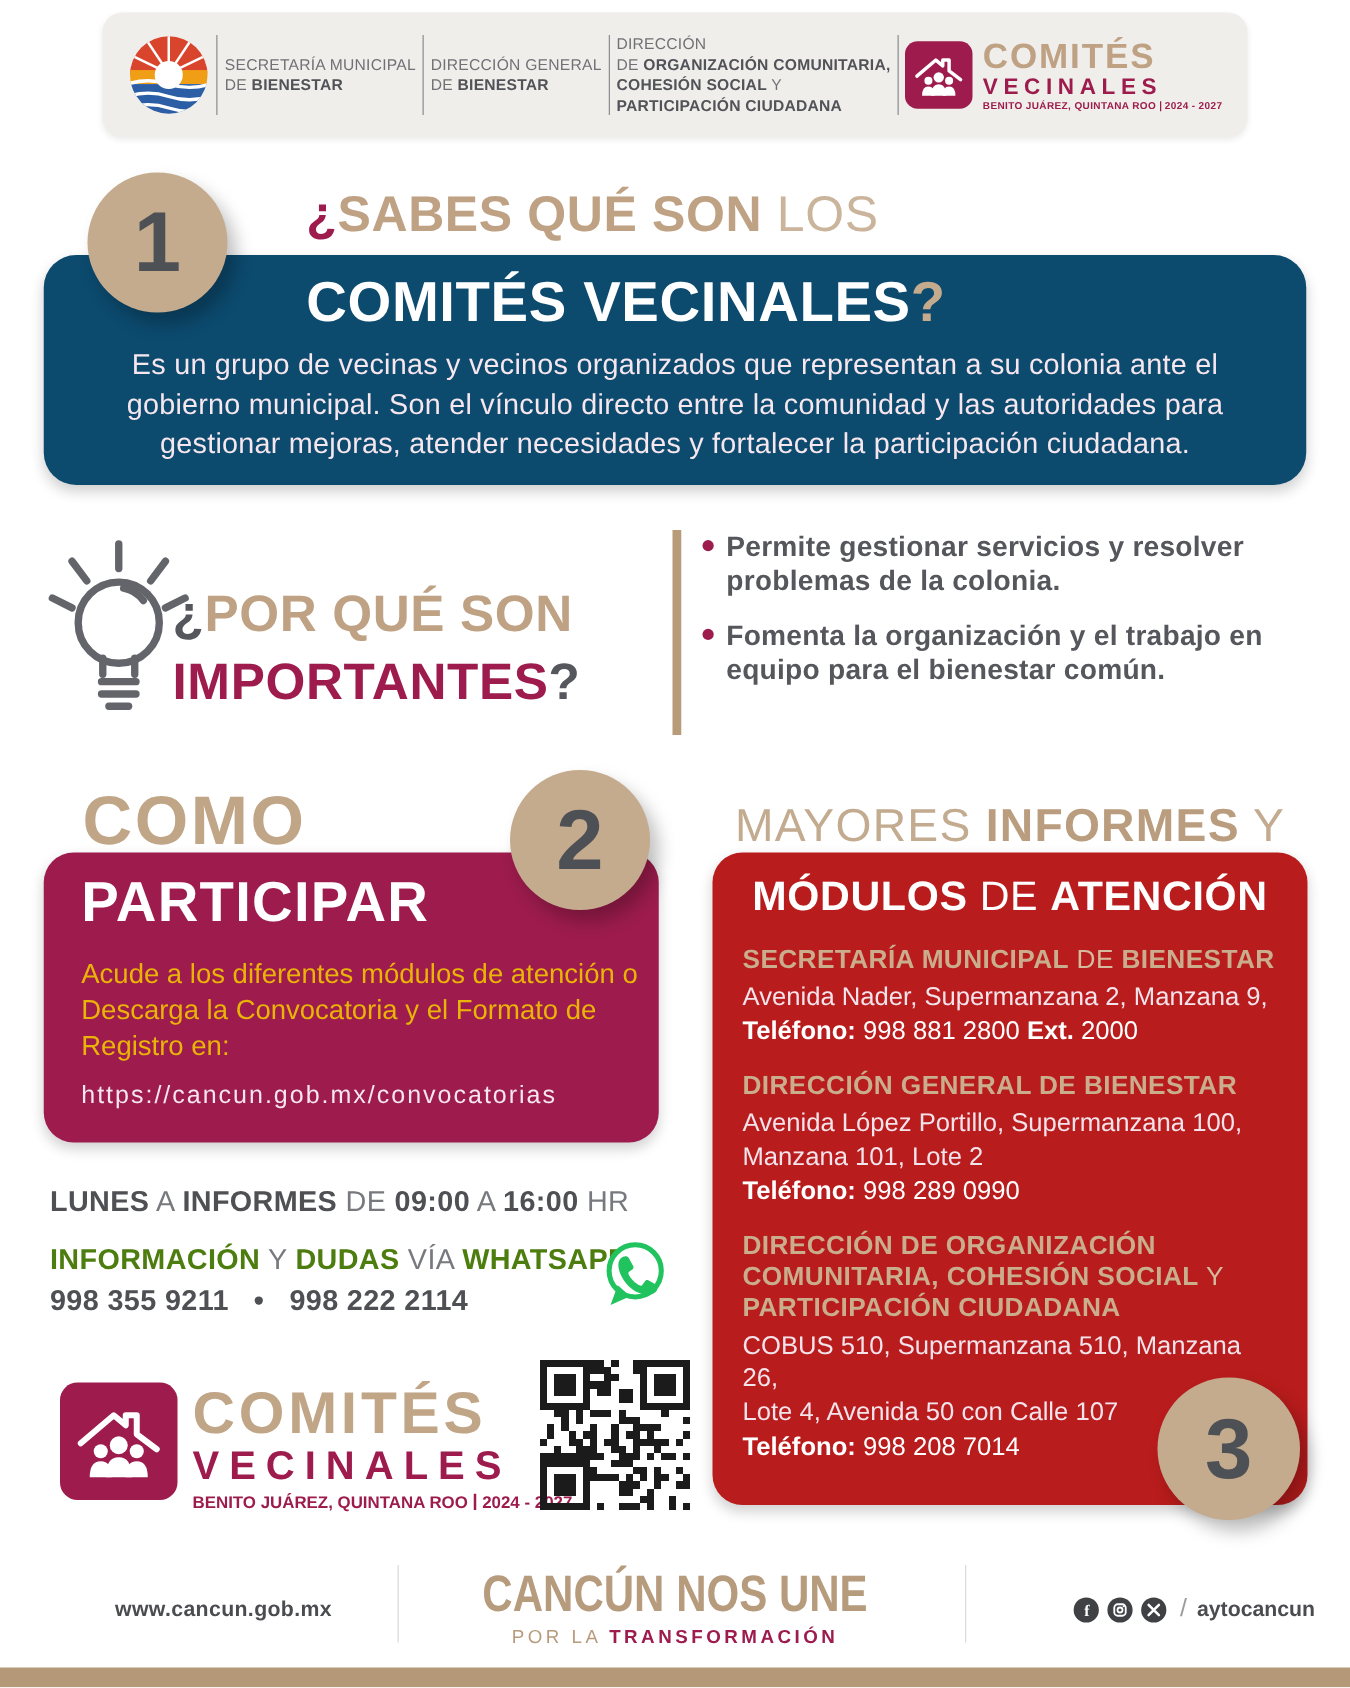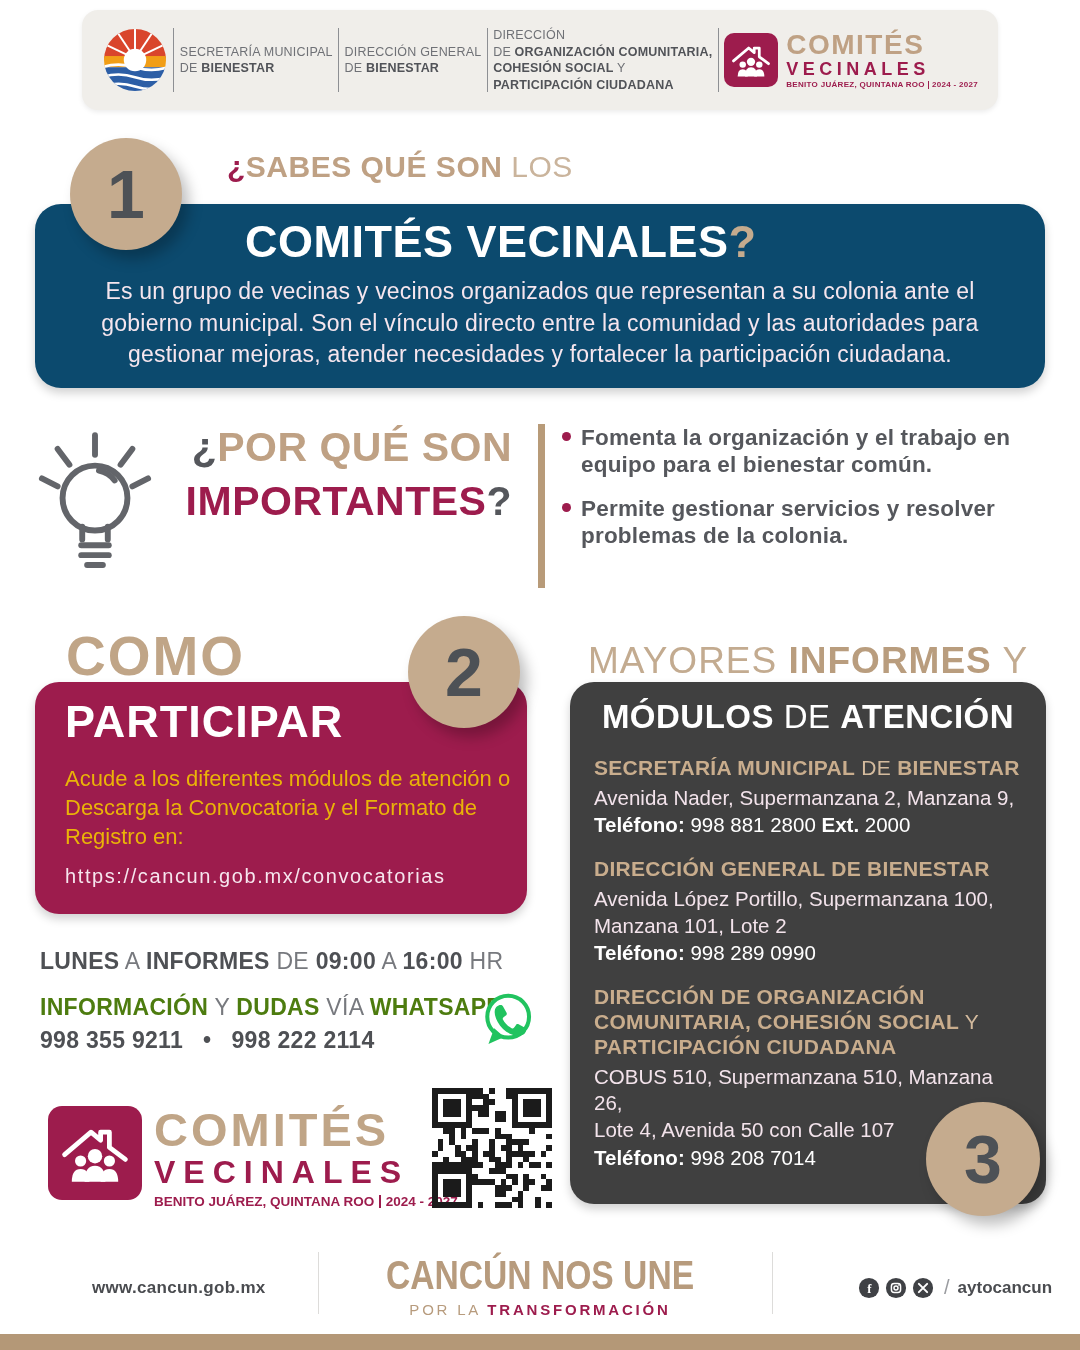--- a/index.html
+++ b/index.html
@@ -26,34 +26,34 @@
 
   
   .numcircle{position:absolute;border-radius:50%;background:#c5ab8e;display:flex;align-items:center;
              justify-content:center;font-weight:800;color:#4d5156;z-index:5;
              box-shadow:7px 9px 14px rgba(0,0,0,.25)}
   #circle1{left:70px;top:138px;width:112px;height:112px;font-size:68px}
   #circle2{left:408px;top:616px;width:112px;height:112px;font-size:68px}
   #circle3{left:926px;top:1102px;width:114px;height:114px;font-size:68px}
 
   
-  #h1-row{position:absolute;left:227px;top:150px;font-size:30px;font-weight:800;letter-spacing:.5px}
+  #h1-row{position:absolute;left:245px;top:150px;font-size:40px;font-weight:800;letter-spacing:.5px}
   #h1-row .q{color:#9d1c4d}
   #h1-row .main{color:#bfa184}
   #h1-row .lt{color:#cab49c;font-weight:400}
   #box1{position:absolute;left:35px;top:204px;width:1010px;height:184px;background:#0c4a6e;
         border-radius:26px;box-shadow:0 5px 10px rgba(0,0,0,.18)}
   #box1 .title{margin:12px 0 0 210px;font-size:45px;font-weight:800;color:#fff;letter-spacing:.5px}
   #box1 .title .q{color:#c5ab8e}
   #box1 p{margin:8px auto 0;width:960px;text-align:center;font-size:23px;line-height:1.38;
           color:#f6e6ee;letter-spacing:.2px}
 
   
   #bulb{position:absolute;left:36px;top:420px;width:118px;height:170px}
-  #why-head{position:absolute;left:138px;top:424px;width:374px;text-align:right}
+  #why-head{position:absolute;left:138px;top:468px;width:374px;text-align:left}
   #why-line1{font-size:41px;font-weight:800;color:#bfa184;letter-spacing:.5px}
   #why-line1 .q{color:#55575c}
   #why-line2{font-size:41px;font-weight:800;color:#9d1c4d;margin-top:7px;letter-spacing:.5px}
   #why-line2 .q{color:#55575c}
   #why-bar{position:absolute;left:538px;top:424px;width:7px;height:164px;background:#b89b79}
   #bullets{position:absolute;left:562px;top:424px;width:472px}
   .bullet{display:flex;margin-bottom:17px}
   .dot{width:9px;height:9px;border-radius:50%;background:#9d1c4d;margin:8px 10px 0 0;flex:none}
   .btext{font-size:22.5px;font-weight:700;color:#55575c;line-height:1.2;letter-spacing:.2px}
 
@@ -62,21 +62,21 @@
   #box2{position:absolute;left:35px;top:682px;width:492px;height:232px;background:#9d1c4d;border-radius:24px;
         box-shadow:0 5px 10px rgba(0,0,0,.18);padding:14px 0 0 30px}
   #box2 .title{font-size:45px;font-weight:800;color:#fff;letter-spacing:1px}
   #box2 .body{margin-top:16px;font-size:22px;line-height:1.32;color:#eab308;width:452px}
   #box2 .url{margin-top:14px;font-size:20px;color:#f6e6ee;letter-spacing:1.6px}
 
   
   #info-head{position:absolute;left:570px;top:640px;width:476px;text-align:center;font-size:37px;
              color:#c3ab90;letter-spacing:1px;font-weight:400}
   #info-head .b{font-weight:800;color:#b99d7e}
-  #panel{position:absolute;left:570px;top:682px;width:476px;height:522px;background:#404040;
+  #panel{position:absolute;left:570px;top:682px;width:476px;height:522px;background:#b91c1c;
          border-radius:24px;box-shadow:0 5px 10px rgba(0,0,0,.18);padding:16px 24px 0}
   #panel .ptitle{text-align:center;font-size:33px;font-weight:800;color:#fff;letter-spacing:.5px}
   #panel .ptitle .lt{font-weight:400}
   .module{margin-top:20px}
   .mtitle{font-size:21px;font-weight:800;color:#c9ad8d;line-height:1.18;letter-spacing:.3px}
   .mtitle .lt{font-weight:400;color:#d4bb9e}
   .maddr{font-size:20.5px;color:#f3e3eb;line-height:1.3;margin-top:4px}
   .mphone{font-size:20.5px;color:#fff;margin-top:2px}
   .mphone .b{font-weight:800}
 
@@ -217,25 +217,25 @@
     </svg>
   </div>
   <div id="why-head">
     <div id="why-line1"><span class="q">¿</span><span>POR QUÉ SON</span></div>
     <div id="why-line2"><span>IMPORTANTES</span><span class="q">?</span></div>
   </div>
   <div id="why-bar"></div>
   <div id="bullets">
     <div class="bullet">
       <span class="dot"></span>
-      <span class="btext">Fomenta la organización y el trabajo en equipo para el bienestar común.</span>
+      <span class="btext">Permite gestionar servicios y resolver problemas de la colonia.</span>
     </div>
     <div class="bullet">
       <span class="dot"></span>
-      <span class="btext">Permite gestionar servicios y resolver problemas de la colonia.</span>
+      <span class="btext">Fomenta la organización y el trabajo en equipo para el bienestar común.</span>
     </div>
   </div>
 
   <div id="como">COMO</div>
   <div class="numcircle" id="circle2">
     <span>2</span>
   </div>
   <section id="box2">
     <div class="title">PARTICIPAR</div>
     <div class="body">Acude a los diferentes módulos de atención o Descarga la Convocatoria y el Formato de Registro en:</div>

